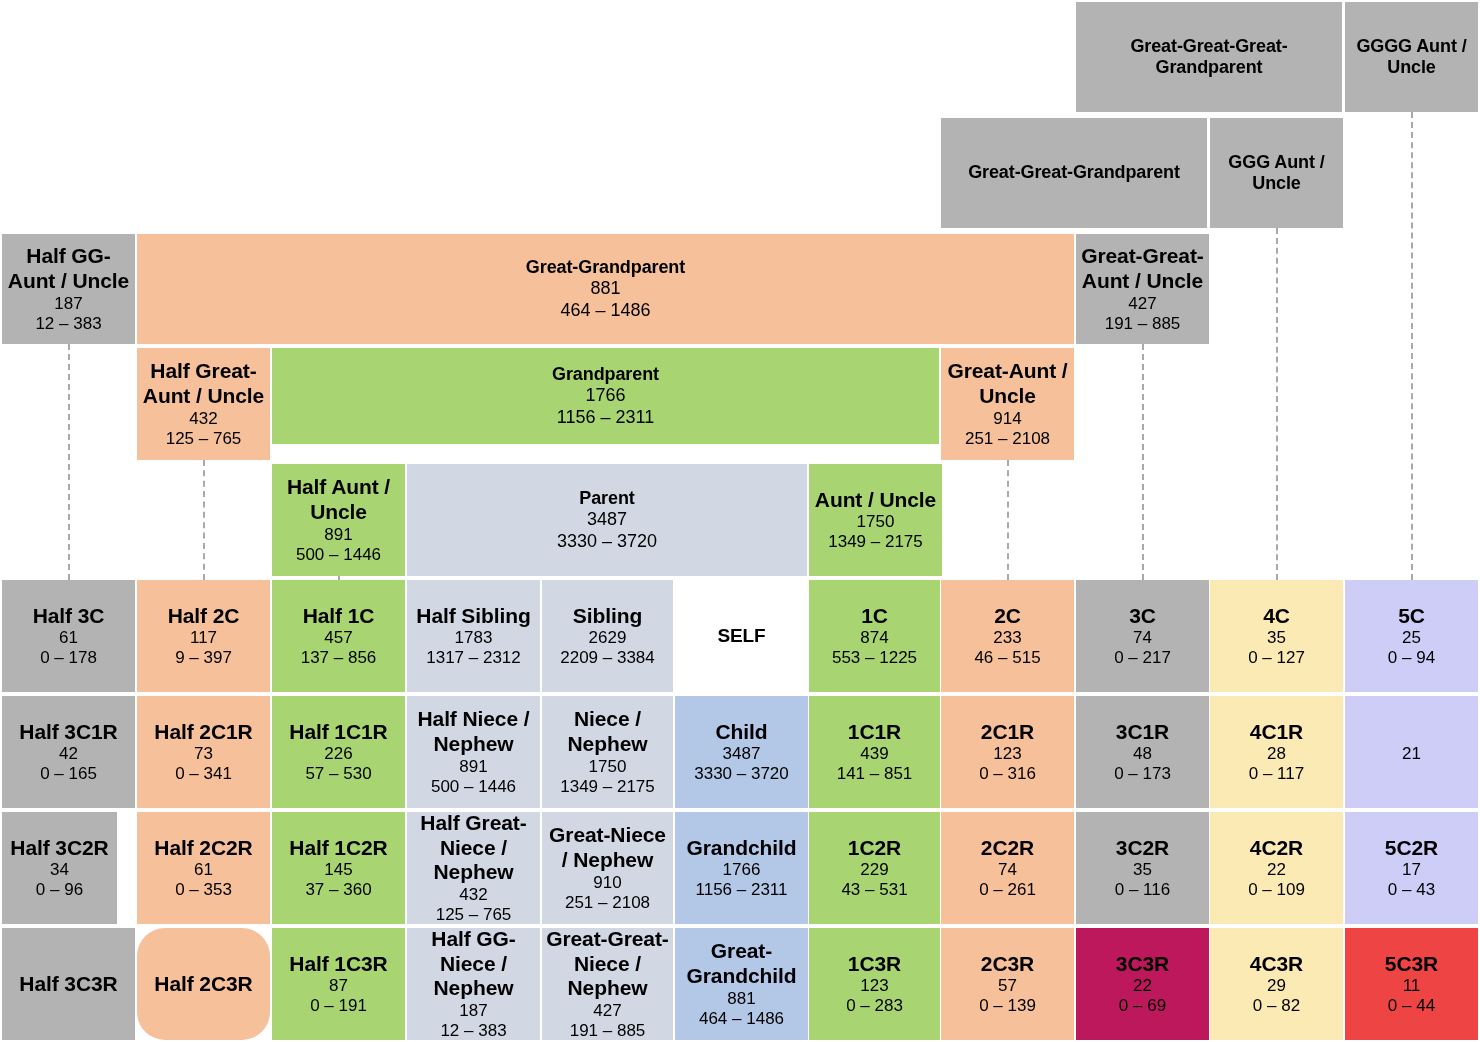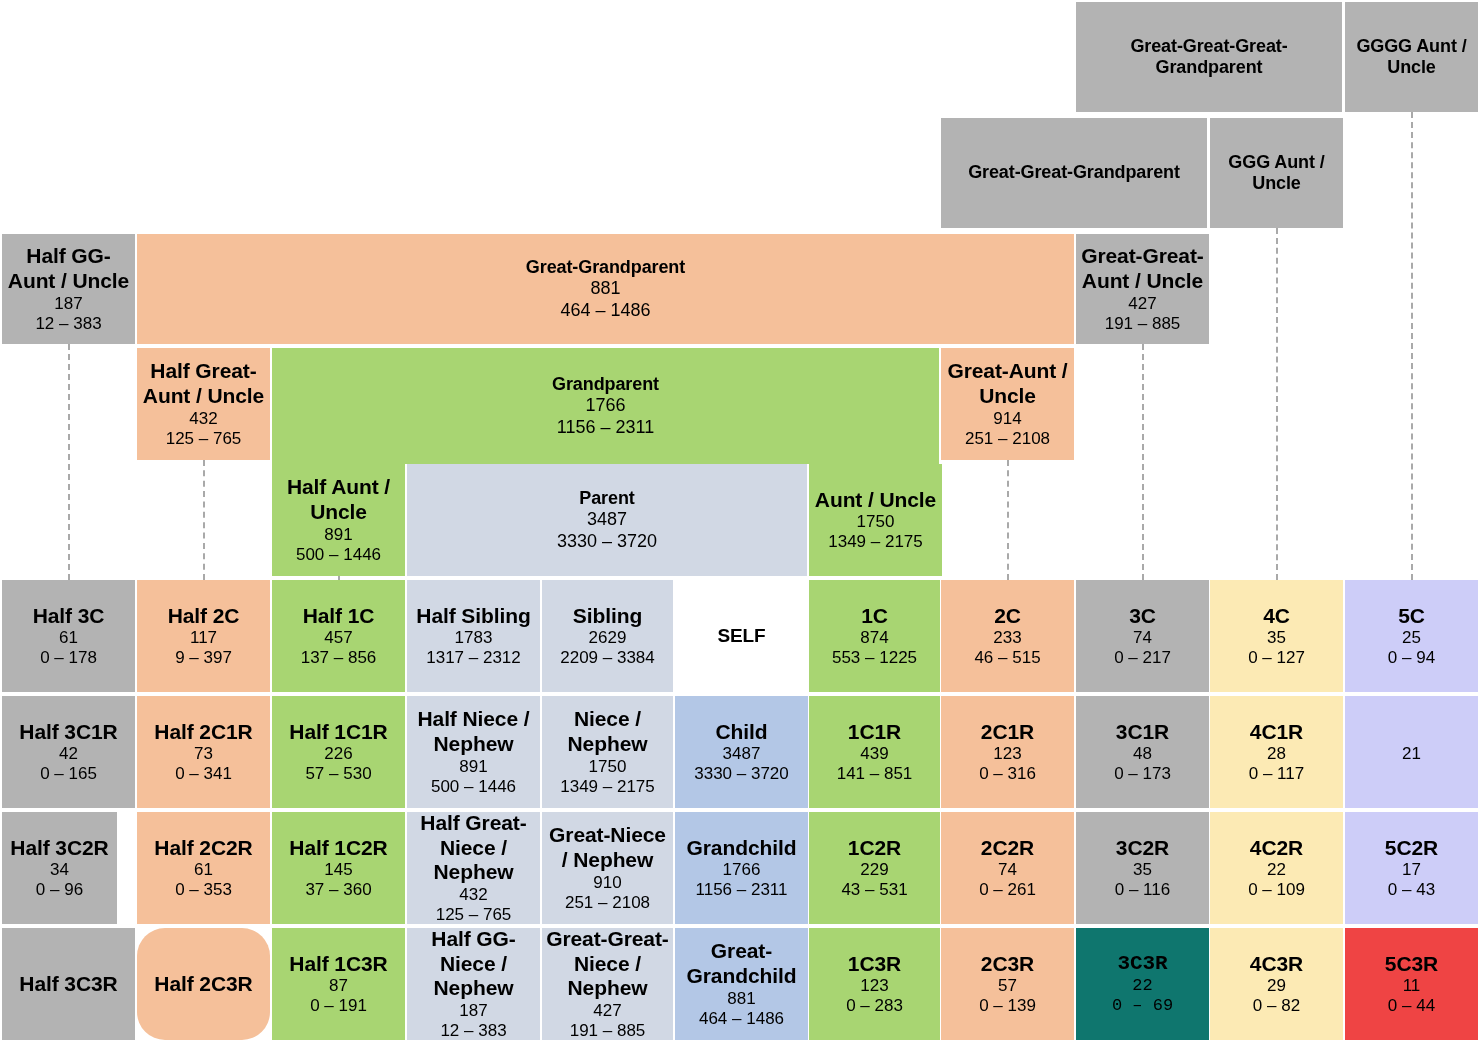--- a/index.html
+++ b/index.html
@@ -86,21 +86,21 @@
     <div class="cell" style="left: 1076px; top: 234px; width: 133px; height: 110px; background: rgb(179, 179, 179);">
       <div class="lbl">Great-Great-Aunt / Uncle</div>
       <div class="avg">427</div>
       <div class="rng">191 – 885</div>
     </div>
     <div class="cell" style="left: 137px; top: 348px; width: 133px; height: 112px; background: rgb(245, 192, 154);">
       <div class="lbl">Half Great-Aunt / Uncle</div>
       <div class="avg">432</div>
       <div class="rng">125 – 765</div>
     </div>
-    <div class="cell big" style="left: 272px; top: 348px; width: 667px; height: 116px; background: rgb(168, 213, 114);">
+    <div class="cell big" style="left: 272px; top: 348px; width: 667px; height: 96px; background: rgb(168, 213, 114);">
       <div class="lbl">Grandparent</div>
       <div class="avg">1766</div>
       <div class="rng">1156 – 2311</div>
     </div>
     <div class="cell" style="left: 941px; top: 348px; width: 133px; height: 112px; background: rgb(245, 192, 154);">
       <div class="lbl">Great-Aunt / Uncle</div>
       <div class="avg">914</div>
       <div class="rng">251 – 2108</div>
     </div>
     <div class="cell" style="left: 272px; top: 464px; width: 133px; height: 112px; background: rgb(168, 213, 114);">
@@ -310,21 +310,21 @@
     <div class="cell" style="left: 809px; top: 928px; width: 131px; height: 112px; background: rgb(168, 213, 114);">
       <div class="lbl">1C3R</div>
       <div class="avg">123</div>
       <div class="rng">0 – 283</div>
     </div>
     <div class="cell" style="left: 941px; top: 928px; width: 133px; height: 112px; background: rgb(245, 192, 154);">
       <div class="lbl">2C3R</div>
       <div class="avg">57</div>
       <div class="rng">0 – 139</div>
     </div>
-    <div class="cell" style="left: 1076px; top: 928px; width: 133px; height: 112px; background: #0f766e; font-family: Liberation Mono, monospace;">
+    <div class="cell" style="left: 1076px; top: 928px; width: 133px; height: 112px; background: #be185d;">
       <div class="lbl">3C3R</div>
       <div class="avg">22</div>
       <div class="rng">0 – 69</div>
     </div>
     <div class="cell" style="left: 1210px; top: 928px; width: 133px; height: 112px; background: rgb(252, 234, 180);">
       <div class="lbl">4C3R</div>
       <div class="avg">29</div>
       <div class="rng">0 – 82</div>
     </div>
     <div class="cell" style="left: 1345px; top: 928px; width: 133px; height: 112px; background: #ef4444;">

